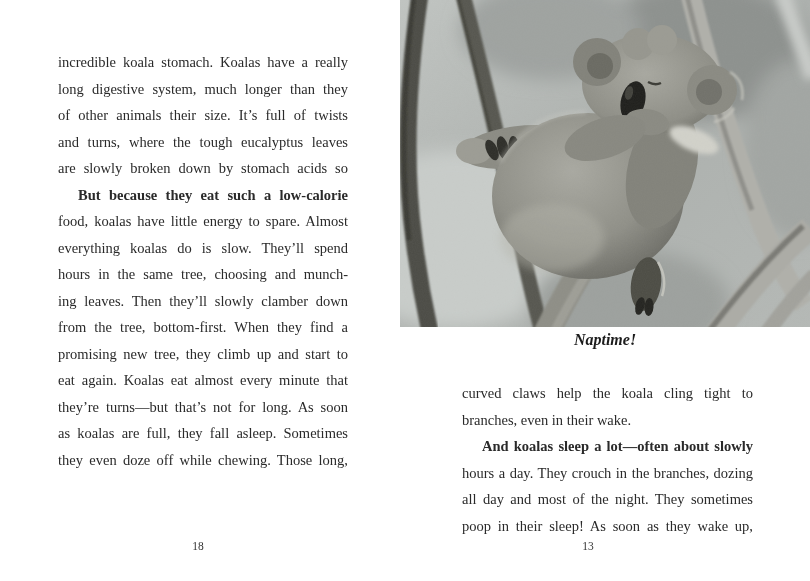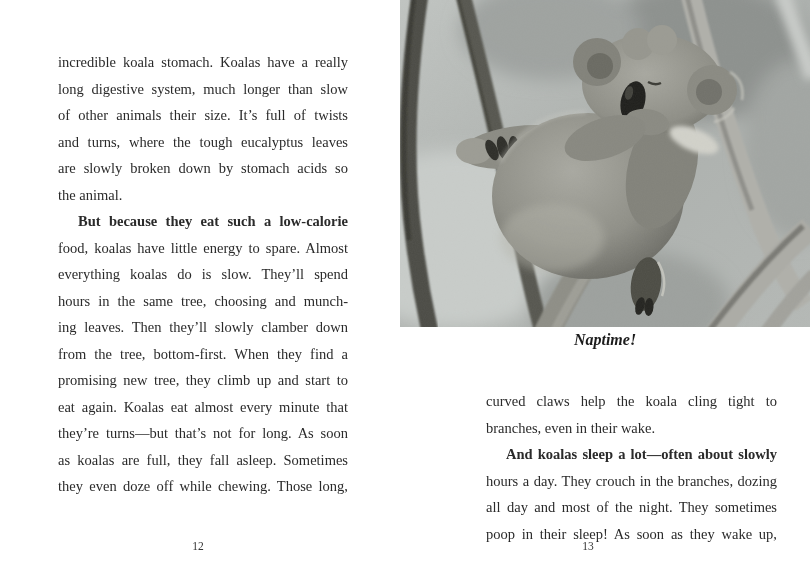--- a/index.html
+++ b/index.html
@@ -16,21 +16,21 @@
   .page-left  { left: 0;  width: 405px; }
   .page-right { left: 405px; width: 405px; }
 
   .textcol {
     position: absolute;
     font-size: 14.5px;
     line-height: 26.5px;
     color: #2a2a2a;
   }
   .textcol-left  { left: 58px;  top: 49px;  width: 290px; }
-  .textcol-right { left: 57px;  top: 388px; width: 291px; margin-left: 24px; }
+  .textcol-right { left: 57px;  top: 380px; width: 291px; }
 
   .line {
     height: 26.5px;
     overflow: hidden;
     text-align: justify;
     text-align-last: justify;
     white-space: normal;
   }
   .line.last { text-align: left; text-align-last: left; }
   .line.ind  { text-indent: 20px; font-weight: bold; }
@@ -65,38 +65,37 @@
   }
   .folio-left  { left: 186px; }
   .folio-right { left: 171px; }
 </style>
 </head>
 <body>
 
 <div class="page page-left">
   <div class="textcol textcol-left">
     <div class="line">incredible koala stomach. Koalas have a really</div>
-    <div class="line">long digestive system, much longer than slow</div>
+    <div class="line">long digestive system, much longer than they</div>
     <div class="line">of other animals their size. It’s full of twists</div>
     <div class="line">and turns, where the tough eucalyptus leaves</div>
     <div class="line">are slowly broken down by stomach acids so</div>
-    <div class="line last">the animal.</div>
     <div class="line ind">But because they eat such a low-calorie</div>
     <div class="line">food, koalas have little energy to spare. Almost</div>
     <div class="line">everything koalas do is slow. They’ll spend</div>
     <div class="line">hours in the same tree, choosing and munch-</div>
     <div class="line">ing leaves. Then they’ll slowly clamber down</div>
     <div class="line">from the tree, bottom-first. When they find a</div>
     <div class="line">promising new tree, they climb up and start to</div>
     <div class="line">eat again. Koalas eat almost every minute that</div>
     <div class="line">they’re turns—but that’s not for long. As soon</div>
     <div class="line">as koalas are full, they fall asleep. Sometimes</div>
     <div class="line">they even doze off while chewing. Those long,</div>
   </div>
-  <div class="folio folio-left">12</div>
+  <div class="folio folio-left">18</div>
 </div>
 
 <div class="page page-right">
 
   <div class="photo" role="img" aria-label="A koala sleeping curled up in the fork of eucalyptus tree branches">
     <svg width="410" height="327" viewBox="0 0 410 327" preserveAspectRatio="none" xmlns="http://www.w3.org/2000/svg">
       <defs>
         <filter id="b8" x="-40%" y="-40%" width="180%" height="180%">
             <feGaussianBlur stdDeviation="9"></feGaussianBlur>
           </filter>

